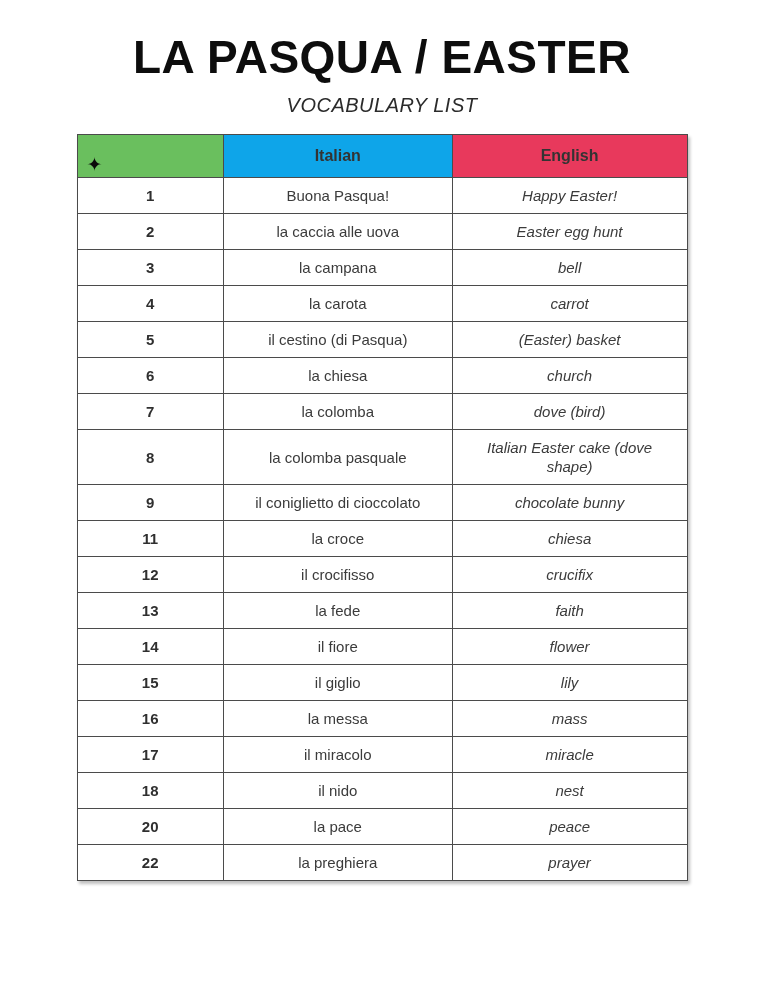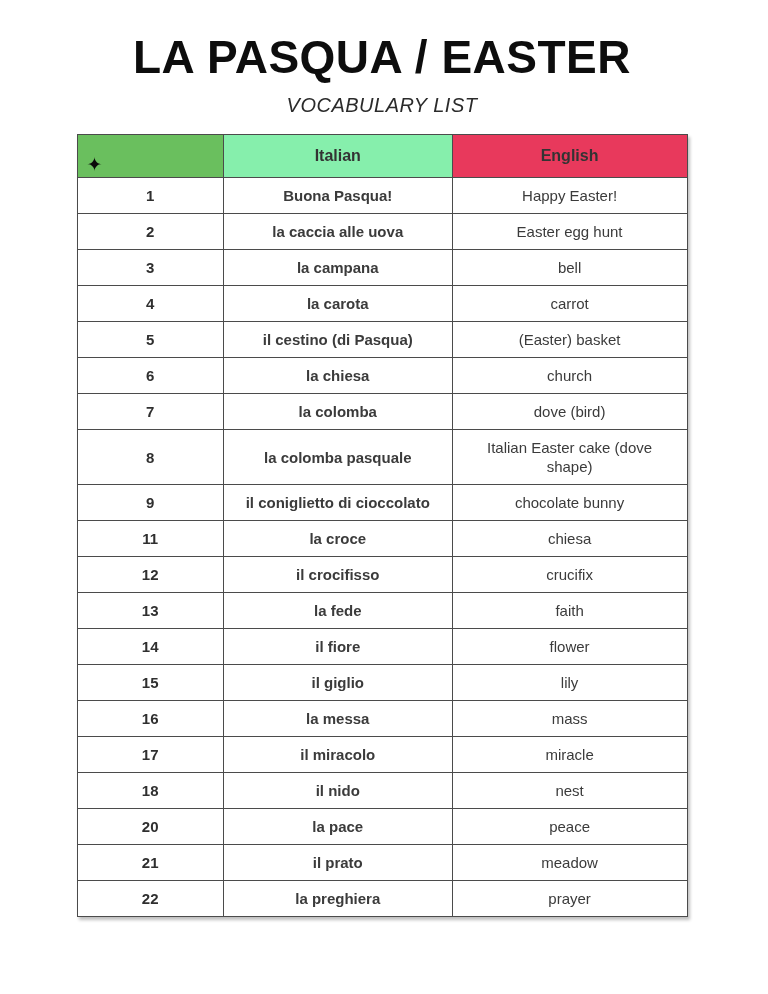--- a/index.html
+++ b/index.html
@@ -64,32 +64,32 @@
   }
   th.h-num .star {
     position: absolute;
     left: 9px;
     bottom: 3px;
     font-size: 19px;
     line-height: 1;
     color: #0a0a0a;
     font-style: normal;
   }
-  th.h-it { background: #86efac; }
+  th.h-it { background: #0ea5e9; }
   th.h-en { background: var(--red); }
   tbody td {
     background: #ffffff;
     padding: 8px 10px;
     line-height: 19px;
     font-size: 15px;
     color: var(--text);
   }
   td.c-num { font-weight: 700; color: #2f2f2f; }
-  td.c-it  { font-weight: 700; }
-  td.c-en  { }
+  td.c-it  { font-weight: 400; }
+  td.c-en  { font-style: italic; }
 </style>
 </head>
 <body>
 
 <div class="page">
 
   <h1 class="title">LA PASQUA / EASTER</h1>
   <div class="subtitle">VOCABULARY LIST</div>
 
   <table class="vocab">
@@ -211,25 +211,20 @@
     <td class="c-en">nest</td>
   </tr>
 
   <tr>
     <td class="c-num">20</td>
     <td class="c-it">la pace</td>
     <td class="c-en">peace</td>
   </tr>
 
 
-  <tr>
-    <td class="c-num">21</td>
-    <td class="c-it">il prato</td>
-    <td class="c-en">meadow</td>
-  </tr>
 
   <tr>
     <td class="c-num">22</td>
     <td class="c-it">la preghiera</td>
     <td class="c-en">prayer</td>
   </tr>
 </tbody>
   </table>
 
 </div>

